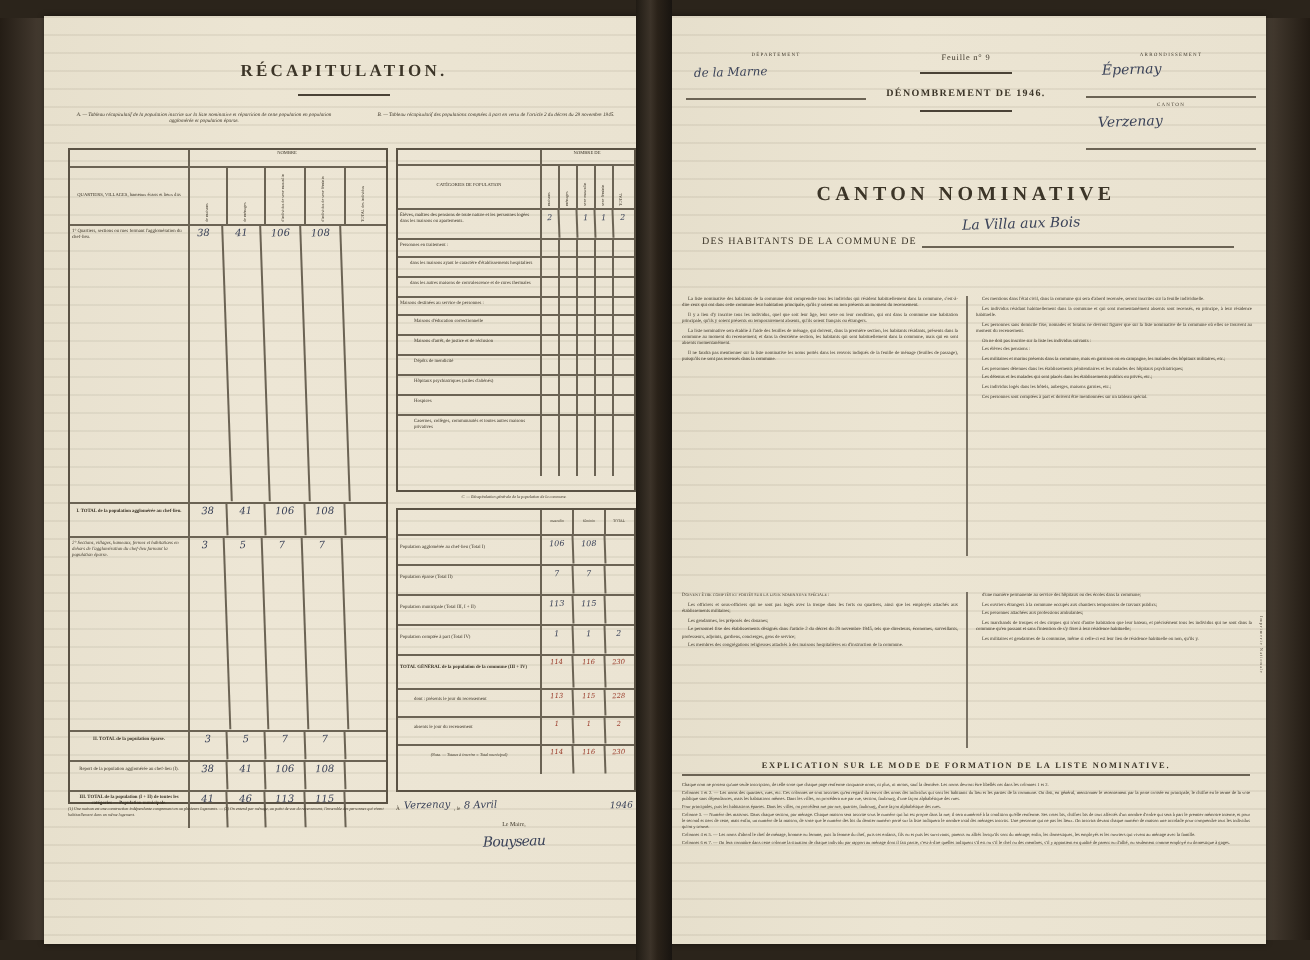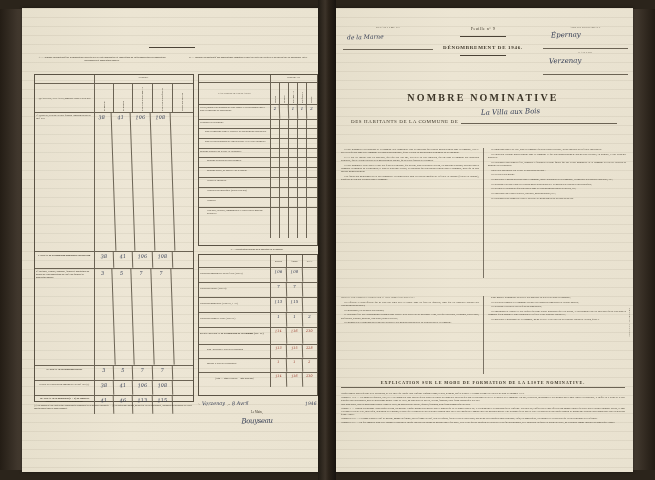--- a/index.html
+++ b/index.html
@@ -96,20 +96,21 @@
 
 <div id="sheet">
 
   <div class="edge-l"></div>
   <div class="edge-r"></div>
   <div class="edge-t"></div>
   <div class="edge-b"></div>
 
   <div class="page" id="page-left">
 
+    <div class="ttl" id="recap-title">RÉCAPITULATION.</div>
     <div class="rule" id="recap-rule"></div>
 
     <div class="intro" id="intro-a">A. — Tableau récapitulatif de la population inscrite sur la liste nominative et répartition de cette population en population agglomérée et population éparse.</div>
     <div class="intro" id="intro-b">B. — Tableau récapitulatif des populations comptées à part en vertu de l'article 2 du décret du 29 novembre 1945.</div>
 
     <div class="tbl" id="tblA">
       <div class="hrow rowline" style="height:8px">
         <div class="cell" style="width:60px"></div>
         <div class="cell colh" style="width:97px;padding-top:1px">NOMBRE</div>
       </div>
@@ -399,21 +400,21 @@
       <div class="tiny" style="letter-spacing:.6px">ARRONDISSEMENT</div>
       <div class="fieldline" style="margin-top:9px;position:relative">
         <span class="hand" style="position:absolute;left:8px;top:-7px;font-size:7px">Épernay</span>
       </div>
       <div class="tiny" style="letter-spacing:.6px;margin-top:2px">CANTON</div>
       <div class="fieldline" style="margin-top:10px;position:relative">
         <span class="hand" style="position:absolute;left:6px;top:-7px;font-size:7px">Verzenay</span>
       </div>
     </div>
 
-    <div class="lnTitle" style="position:absolute;left:0;top:84px;width:300px">NOMBRE NOMINATIVE</div>
+    <div class="lnTitle" style="position:absolute;left:0;top:84px;width:300px">CANTON NOMINATIVE</div>
 
     <div style="position:absolute;left:18px;top:106px;width:266px;display:flex;align-items:flex-end">
       <span class="lnSub">DES HABITANTS DE LA COMMUNE DE</span>
       <span style="flex:1;border-bottom:1px solid #6b6354;position:relative;height:9px;margin-left:3px">
         <span class="hand" style="position:absolute;left:20px;top:-6px;font-size:7px">La Villa aux Bois</span>
       </span>
     </div>
 
     <div class="body-col" style="left:8px;top:140px;width:138px">
       <p>La liste nominative des habitants de la commune doit comprendre tous les individus qui résident habituellement dans la commune, c'est-à-dire ceux qui ont dans cette commune leur habitation principale, qu'ils y soient ou non présents au moment du recensement.</p>

